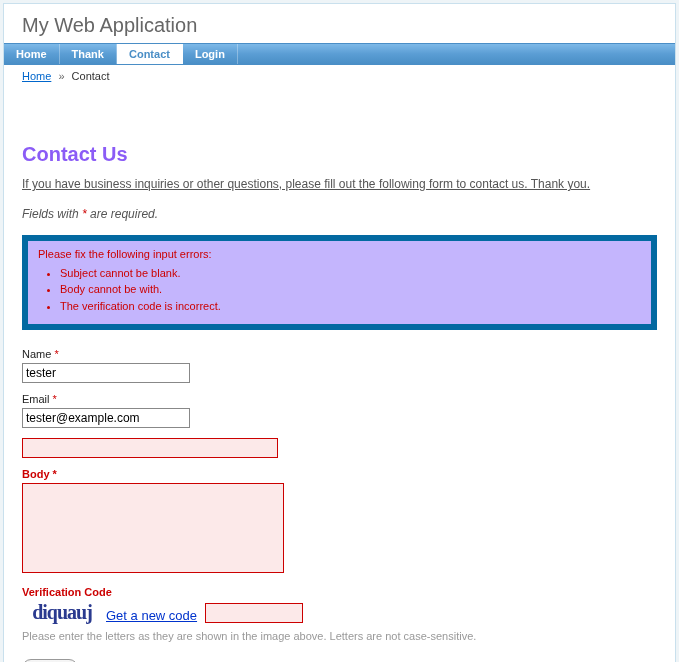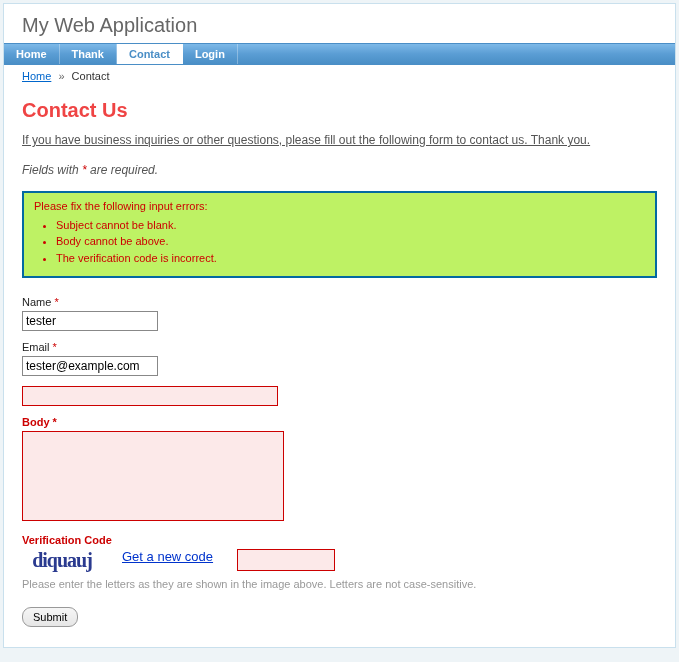--- a/index.html
+++ b/index.html
@@ -51,36 +51,37 @@
       color: #0066cc;
       text-decoration: underline;
     }
     .breadcrumb .sep { margin: 0 4px; color: #666; }
     .breadcrumb .cur { color: #333; }
     .content {
       padding: 12px 18px 20px;
     }
     .content h2 {
       font-size: 20px;
-      color: #ef4444;
+      color: #8b5cf6;
       margin-bottom: 10px;
+      margin-top: 44px;
     }
     .intro {
       margin-bottom: 14px;
       line-height: 1.4;
       text-decoration: underline;
     }
     .req-note {
       font-style: italic;
       margin-bottom: 14px;
     }
     .req-note .star, .label-row .star { color: #c00; }
     .error-summary {
-      border: 2px solid #0369a1;
-      background: #bef264;
+      border: 6px solid #0369a1;
+      background: #c4b5fd;
       padding: 7px 10px 10px;
       margin-bottom: 18px;
       color: #c00;
       font-size: 11px;
     }
     .error-summary p { margin-bottom: 5px; }
     .error-summary ul { padding-left: 22px; }
     .error-summary li { line-height: 1.5; }
     .form-row { margin-bottom: 10px; }
     .label-row {
@@ -88,35 +89,36 @@
       margin-bottom: 3px;
       color: #222;
       font-weight: normal;
     }
     .label-row.err { color: #c00; font-weight: bold; }
     .tinput {
       border: 1px solid #888;
       padding: 2px 3px;
       font-size: 12px;
       font-family: inherit;
-      width: 136px;
+      width: 168px;
     }
     .tinput.err {
       border: 1px solid #c00;
       background: #fce9e9;
     }
     .subject-input { width: 256px; }
     .body-input {
       width: 262px;
       height: 90px;
       resize: none;
     }
     .captcha-row {
       display: flex;
-      gap: 20px;
+      align-items: flex-end;
+      gap: 4px;
       margin-bottom: 6px;
     }
     .captcha-img {
       width: 80px;
       height: 22px;
       display: inline-flex;
       align-items: center;
       justify-content: center;
     }
     .captcha-img span {
@@ -174,21 +176,21 @@
     <h2>Contact Us</h2>
     <p class="intro">If you have business inquiries or other questions, please fill out the following form to contact us. Thank you.</p>
     <p class="req-note">
       <span>Fields with </span><span class="star">*</span><span> are required.</span>
     </p>
 
     <div class="error-summary">
       <p>Please fix the following input errors:</p>
       <ul>
         <li>Subject cannot be blank.</li>
-        <li>Body cannot be above.</li>
+        <li>Body cannot be with.</li>
         <li>The verification code is incorrect.</li>
       </ul>
     </div>
 
     <div class="form-row">
       <div class="label-row">
         <span>Name</span> <span class="star">*</span>
       </div>
       <input type="text" class="tinput" value="tester" style="">
     </div>

